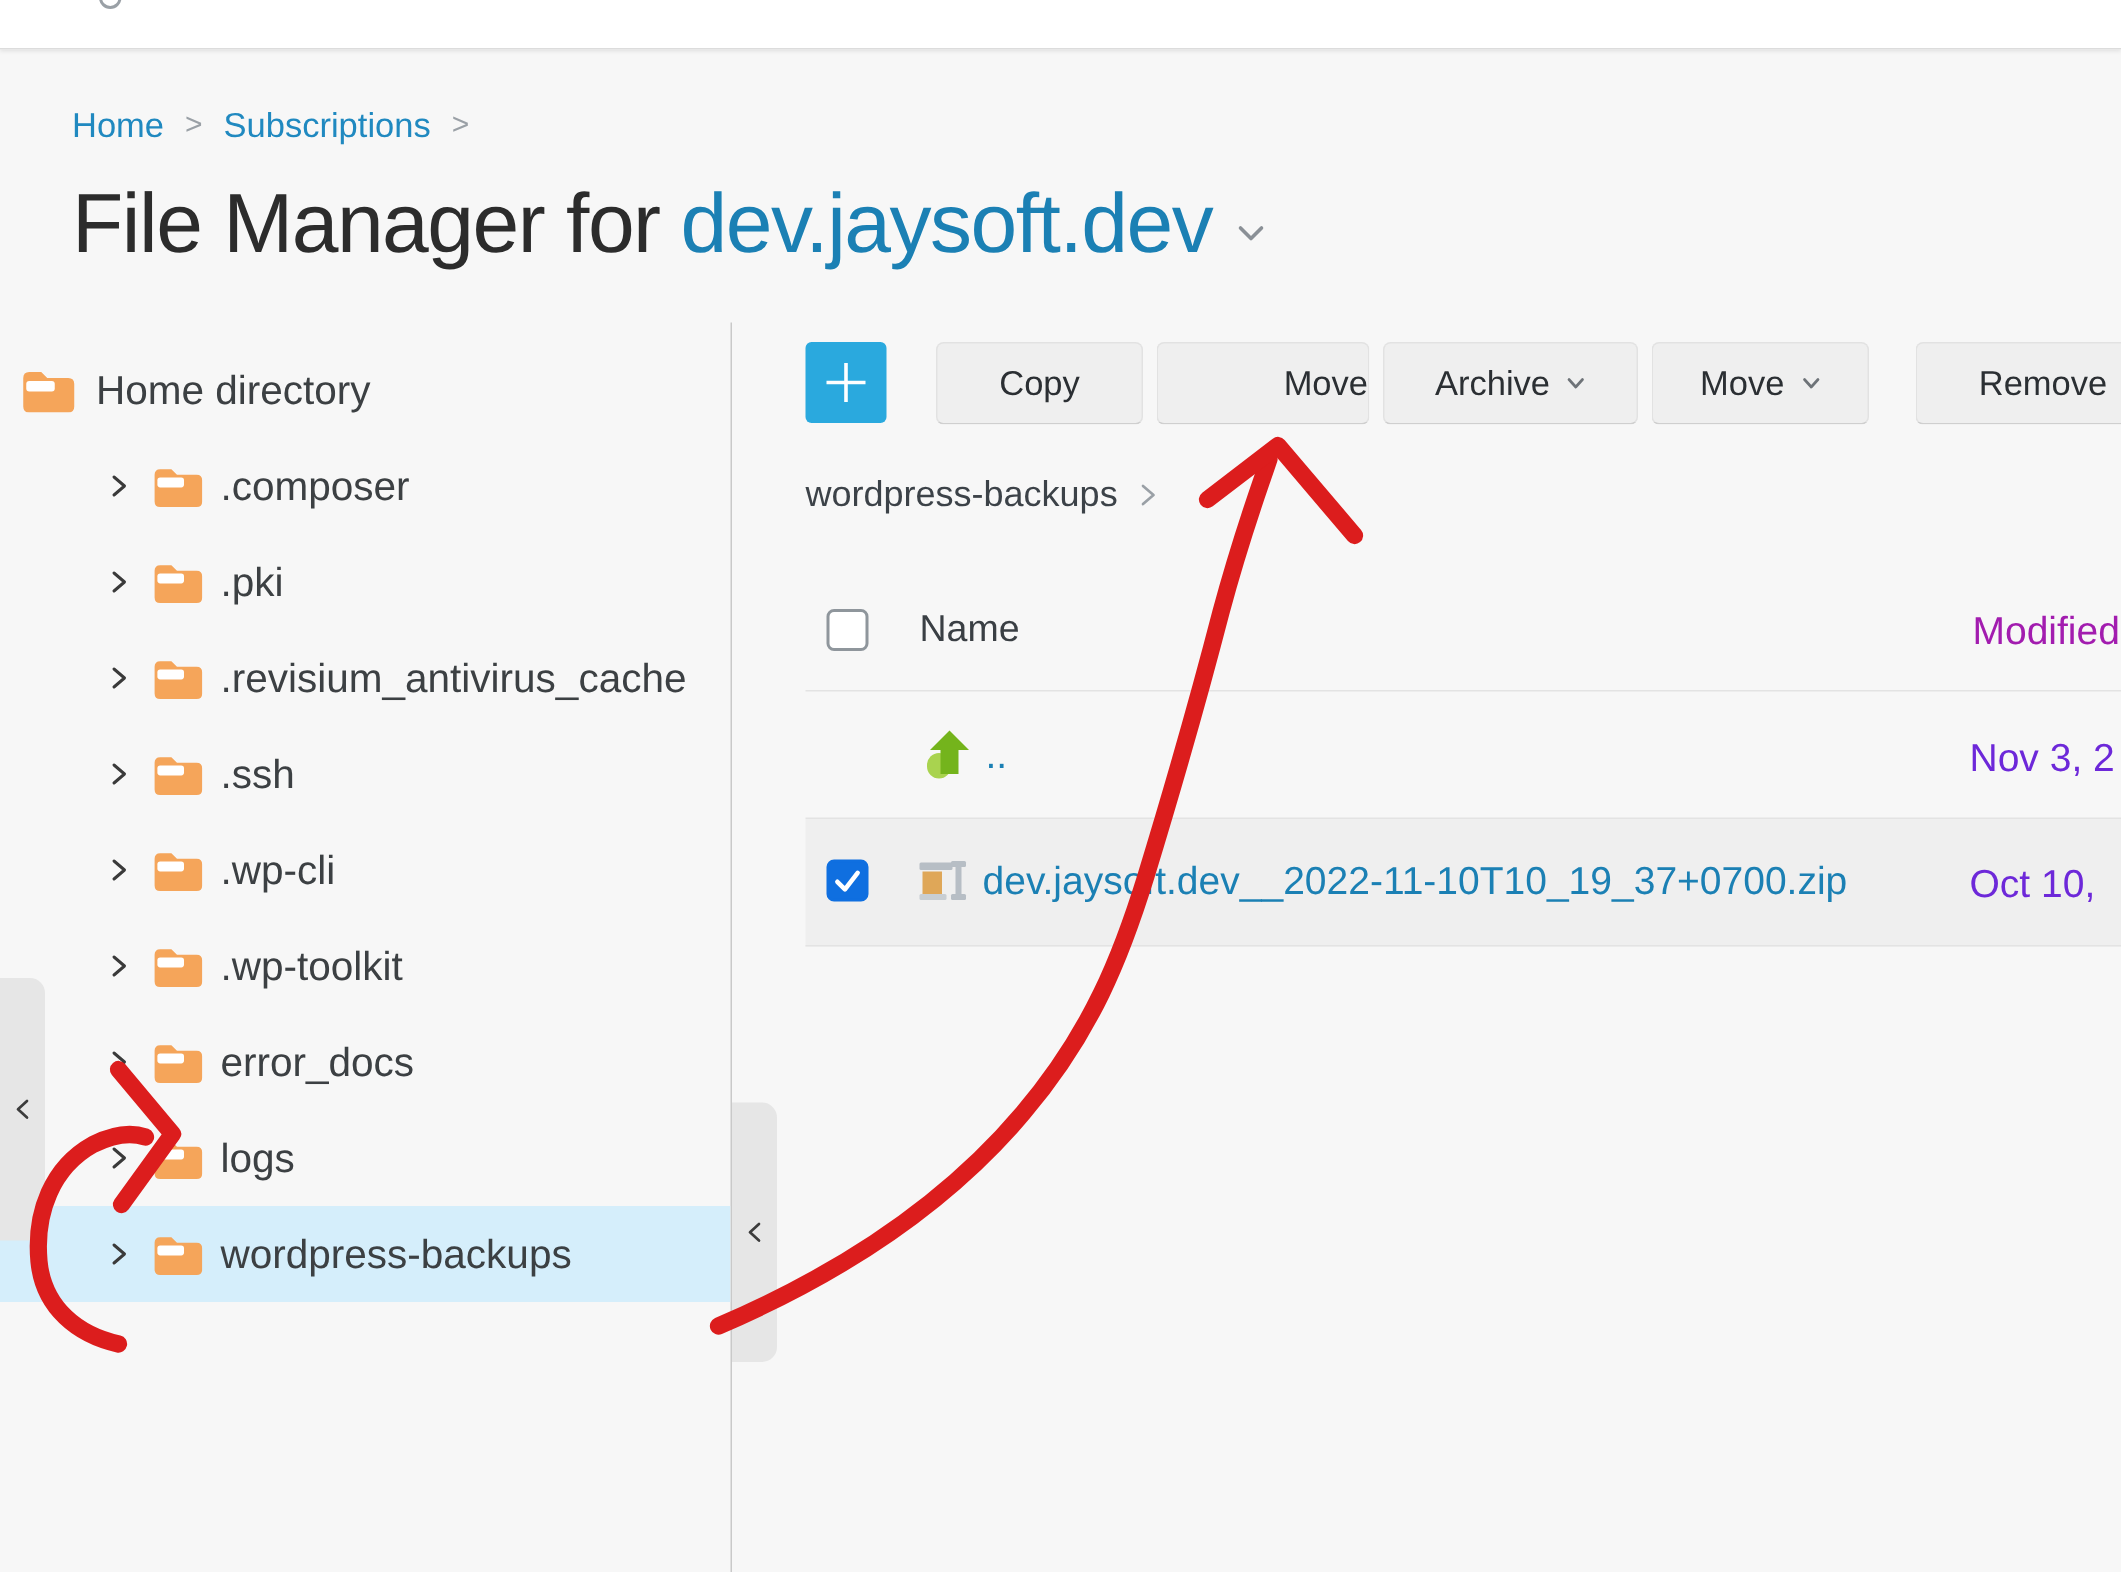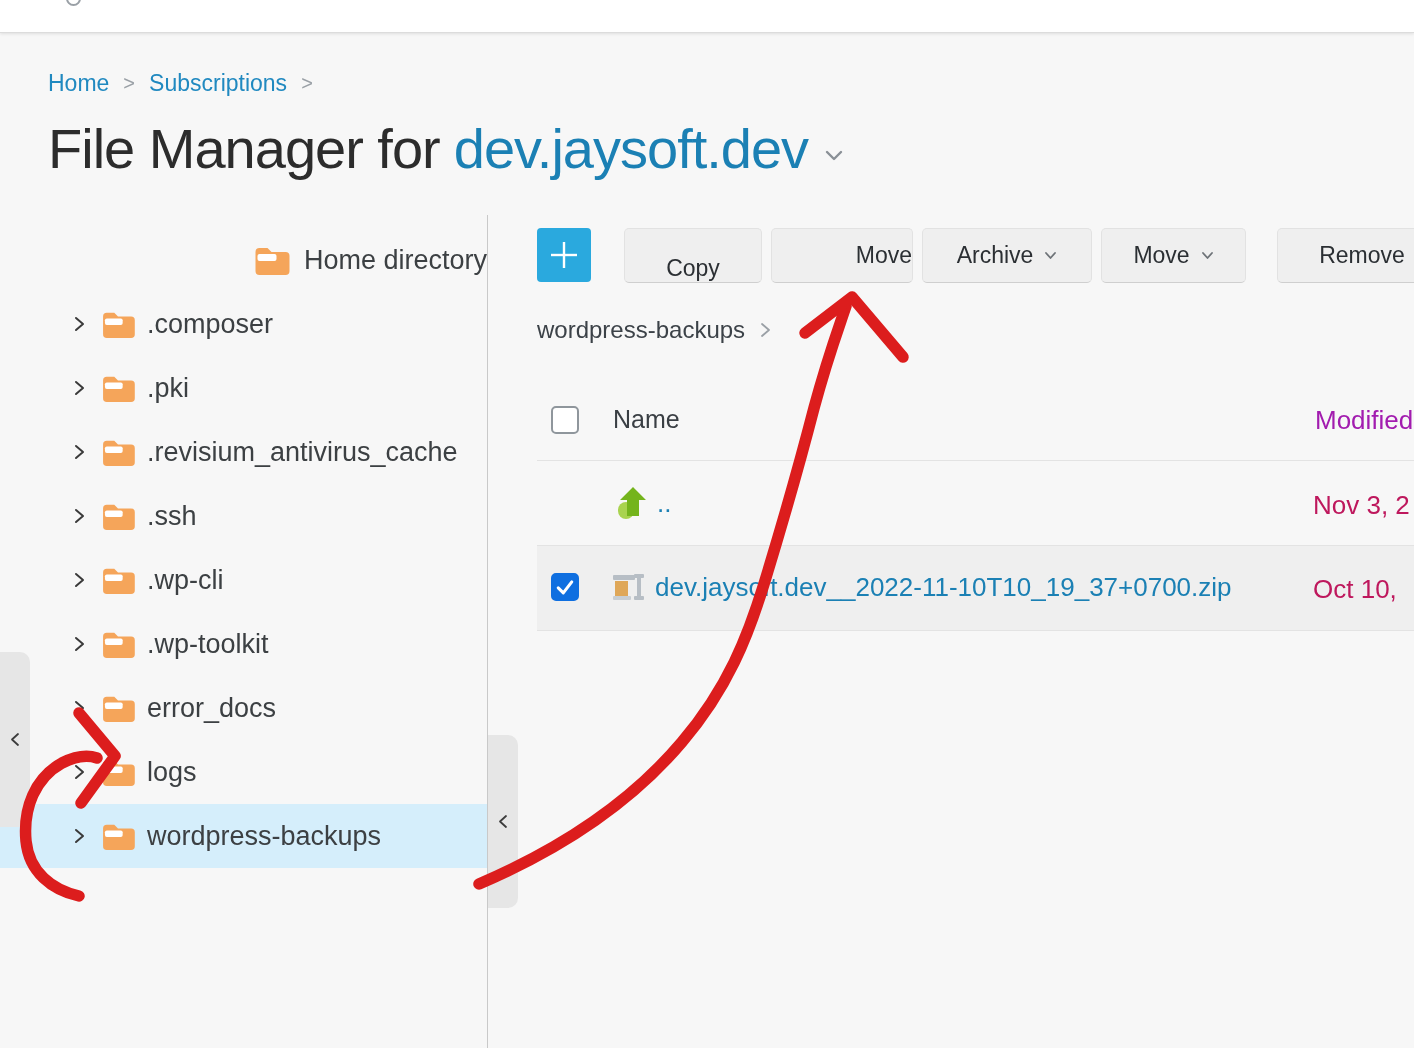--- a/index.html
+++ b/index.html
@@ -20,21 +20,21 @@
 
   .page-title { position:absolute; left:48px; top:116px; font-size:56px; font-weight:400;
                 color:#2c2c2c; letter-spacing:-1px; z-index:3; display:flex; align-items:center; }
   .page-title .domain { color:#1b80b4; margin-left:14px; }
   .title-caret { margin-left:16px; margin-top:14px; }
 
   
   .sidebar { position:absolute; left:0; top:228px; width:487px; z-index:3; overflow:hidden; }
   .tree-row { height:64px; display:flex; align-items:center; font-size:27px; color:#3c4043;
               white-space:nowrap; cursor:pointer; }
-  .tree-row.root { padding-left:31px;justify-content:flex-end; }
+  .tree-row.root { padding-left:13px; }
   .tree-row.child { padding-left:72px; }
   .tree-row.selected { background:#d5eefb; }
   .tree-caret { width:14px; height:18px; margin-right:15px; flex:0 0 auto; }
   .tree-folder { width:34px; height:28px; margin-right:12px; flex:0 0 auto; }
   .tree-row.root .tree-folder { width:37px; height:30px; margin-right:14px; }
 
   .v-divider { position:absolute; left:487px; top:215px; width:1px; height:833px; background:#c9c9c9; z-index:2; }
 
   .collapse-tab { position:absolute; background:#e6e6e6; border-radius:0 10px 10px 0;
                   display:flex; align-items:center; justify-content:center; cursor:pointer; z-index:4; }
@@ -58,21 +58,21 @@
               background:#fff; cursor:pointer; z-index:3; }
   .checkbox.checked { background:#0f6fe0; border-color:#0f6fe0; display:flex; align-items:center;
                       justify-content:center; }
   .col-name   { position:absolute; left:613px; top:405px; font-size:25px; color:#3a3f44; z-index:3; cursor:pointer; }
   .col-mod    { position:absolute; left:1315px; top:405px; font-size:26px; color:#a21caf; z-index:3;
                 white-space:nowrap; cursor:pointer; }
   .table-line { position:absolute; left:537px; width:877px; height:1px; background:#e3e3e3; z-index:2; }
   .row2-bg { position:absolute; left:537px; top:546px; width:877px; height:85px; background:#efefef; z-index:1; }
   .cell-link { position:absolute; font-size:26px; color:#1b80b4; text-decoration:none; cursor:pointer;
                z-index:3; white-space:nowrap; }
-  .cell-date { position:absolute; left:1313px; font-size:26px; color:#be185d; z-index:3; white-space:nowrap; }
+  .cell-date { position:absolute; left:1313px; font-size:26px; color:#6d28d9; z-index:3; white-space:nowrap; }
   .row-icon { position:absolute; z-index:3; }
 
   .annotation { position:absolute; left:0; top:0; width:1414px; height:1048px; z-index:50;
                 pointer-events:none; }
 </style>
 </head>
 <body>
 
 <div class="page-bg"></div>
 
@@ -219,21 +219,21 @@
     <polyline points="9,3 3,8.5 9,14" fill="none" stroke="#3c3c3c" stroke-width="1.8" stroke-linecap="round" stroke-linejoin="round"></polyline>
   </svg>
 </div>
 
 <button class="btn-add" title="">
   <svg width="34" height="34" viewBox="0 0 34 34">
     <line x1="17" y1="4" x2="17" y2="30" stroke="#ffffff" stroke-width="2.4"></line>
     <line x1="4" y1="17" x2="30" y2="17" stroke="#ffffff" stroke-width="2.4"></line>
   </svg>
 </button>
-<button class="btn" style="left:624px; width:138px;align-items:flex-end;">
+<button class="btn" style="left:624px; width:138px;">
   <span>Copy</span>
 </button>
 <button class="btn" style="left:771px; width:142px;justify-content:flex-end;">
   <span>Move</span>
 </button>
 <button class="btn" style="left:922px; width:170px;">
   <span>Archive</span>
   <svg width="13" height="9" viewBox="0 0 13 9">
       <polyline points="2,2 6.5,7 11,2" fill="none" stroke="#6e7378" stroke-width="1.8" stroke-linecap="round" stroke-linejoin="round"></polyline>
     </svg>

